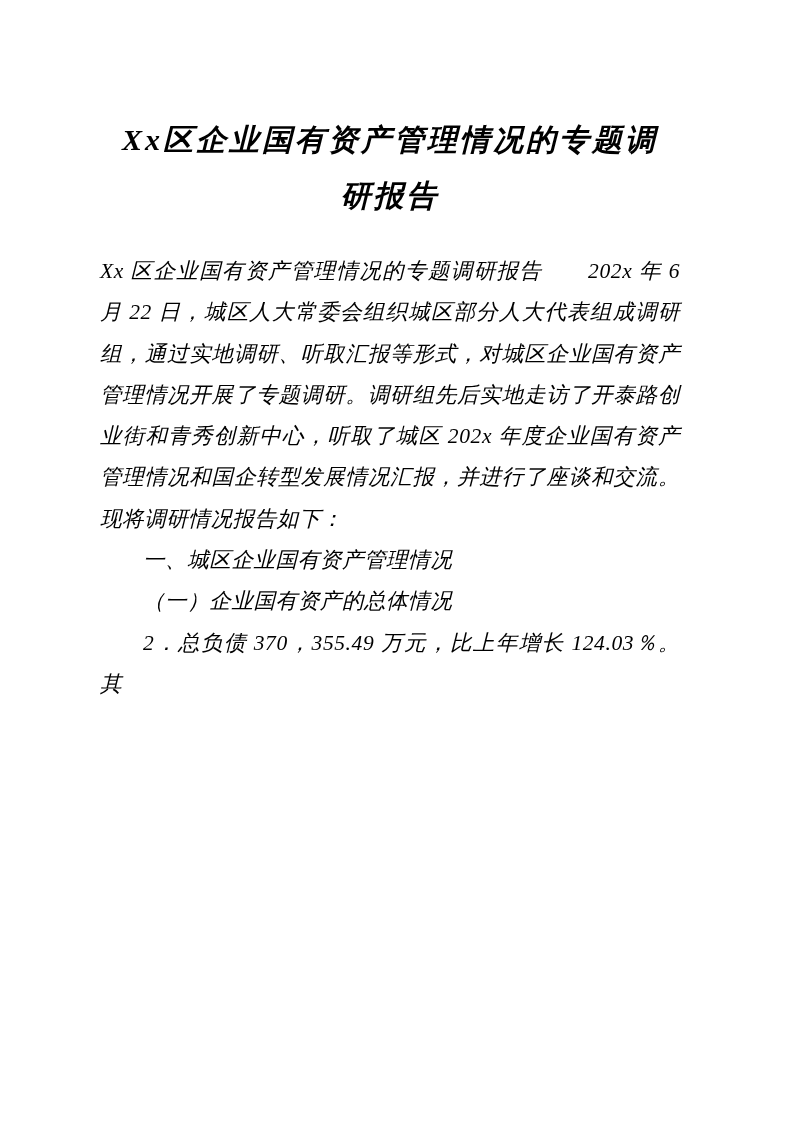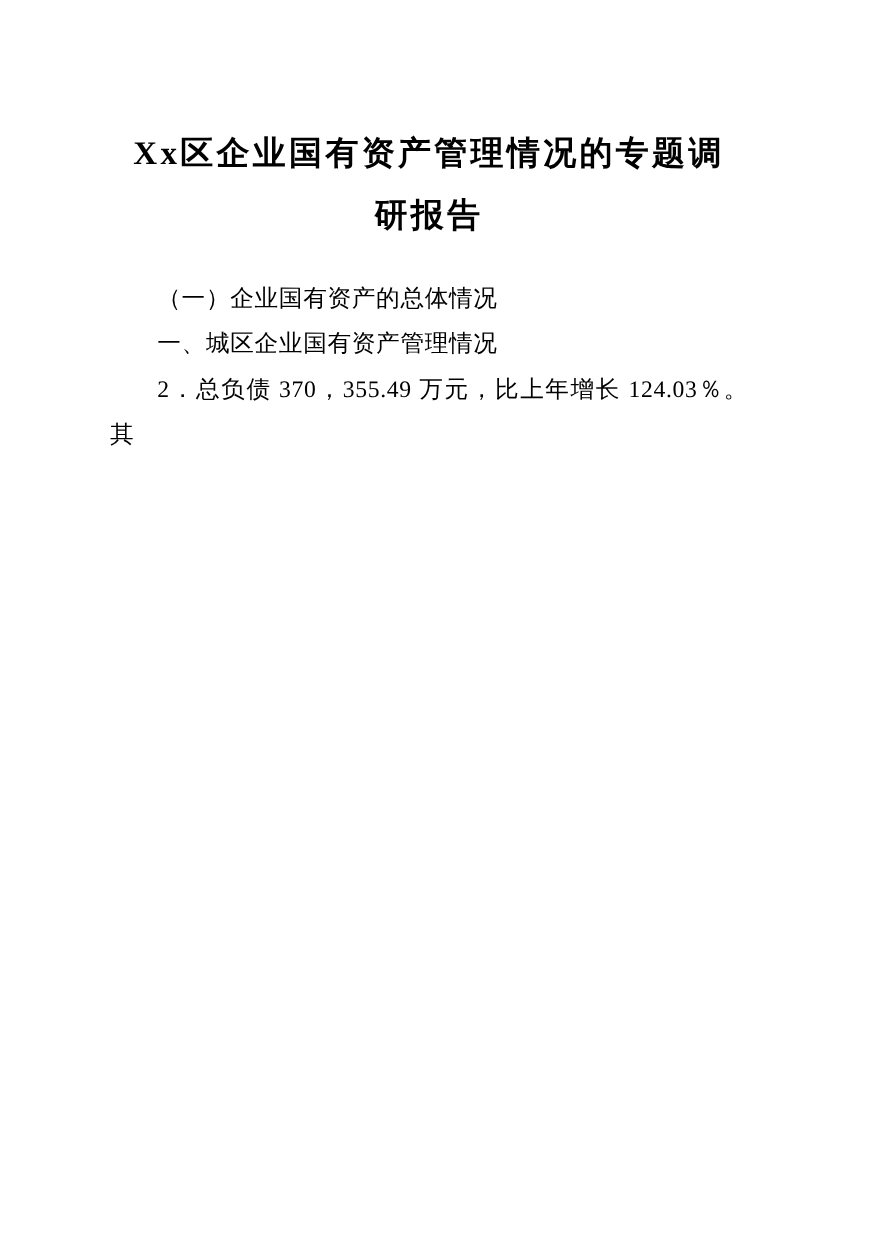--- a/index.html
+++ b/index.html
@@ -8,20 +8,21 @@
     background: #ffffff;
   }
   .page {
     position: relative;
     width: 793px;
     height: 1020px;
     background: #ffffff;
     color: #000000;
     font-family: "Liberation Serif", "DejaVu Serif", serif;
     overflow: hidden;
+    font-style: italic;
   }
   .content {
     position: absolute;
     left: 100px;
     top: 112px;
     width: 580px;
   }
   .doc-title {
     max-width: 560px;
     margin: 0 auto 27px auto;
@@ -47,22 +48,23 @@
     text-indent: 2em;
   }
 </style>
 </head>
 <body>
 
 <div class="page">
   <div class="content">
     <h1 class="doc-title">Xx区企业国有资产管理情况的专题调研报告</h1>
 
+    <p class="para">Xx 区企业国有资产管理情况的专题调研报告　　202x 年 6 月 22 日，城区人大常委会组织城区部分人大代表组成调研组，通过实地调研、听取汇报等形式，对城区企业国有资产管理情况开展了专题调研。调研组先后实地走访了开泰路创业街和青秀创新中心，听取了城区 202x 年度企业国有资产管理情况和国企转型发展情况汇报，并进行了座谈和交流。现将调研情况报告如下：</p>
+
+    <p class="para indent">一、城区企业国有资产管理情况</p>
 
     <p class="para indent">（一）企业国有资产的总体情况</p>
-
-    <p class="para indent">一、城区企业国有资产管理情况</p>
 
 
 
     <p class="para indent">2．总负债 370，355.49 万元，比上年增长 124.03％。其</p>
   </div>
 </div>
 
 </body></html>

